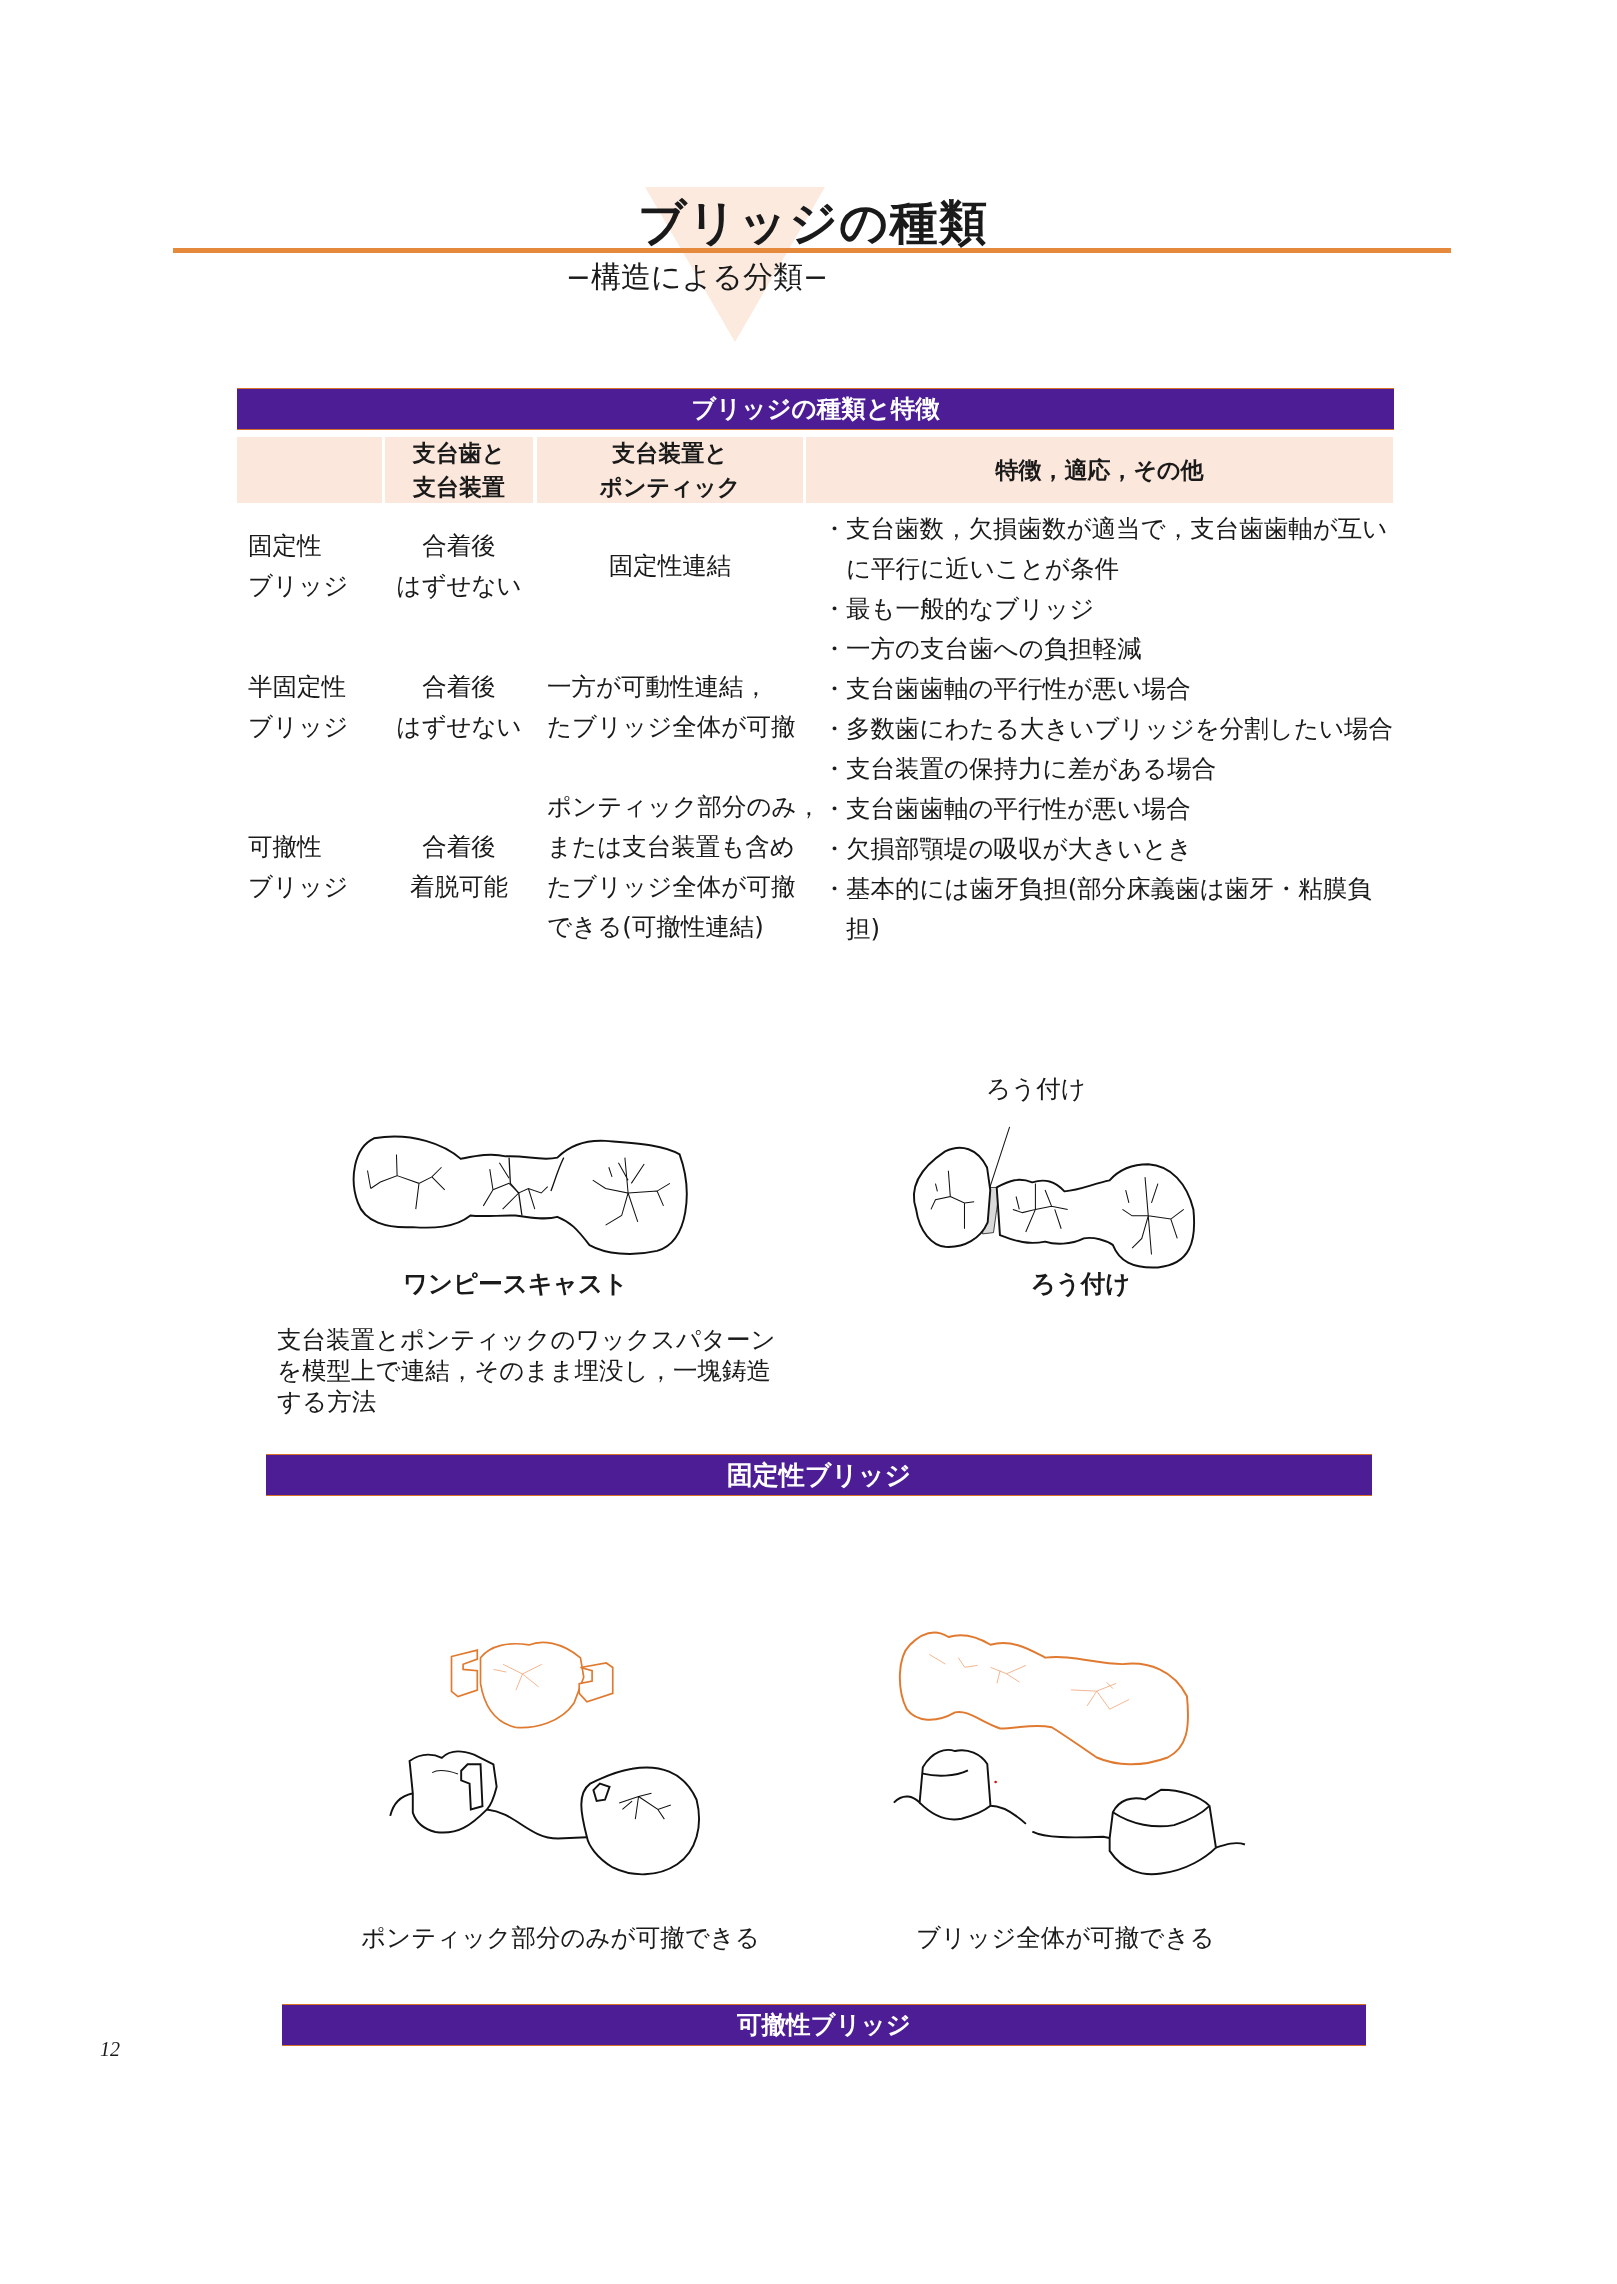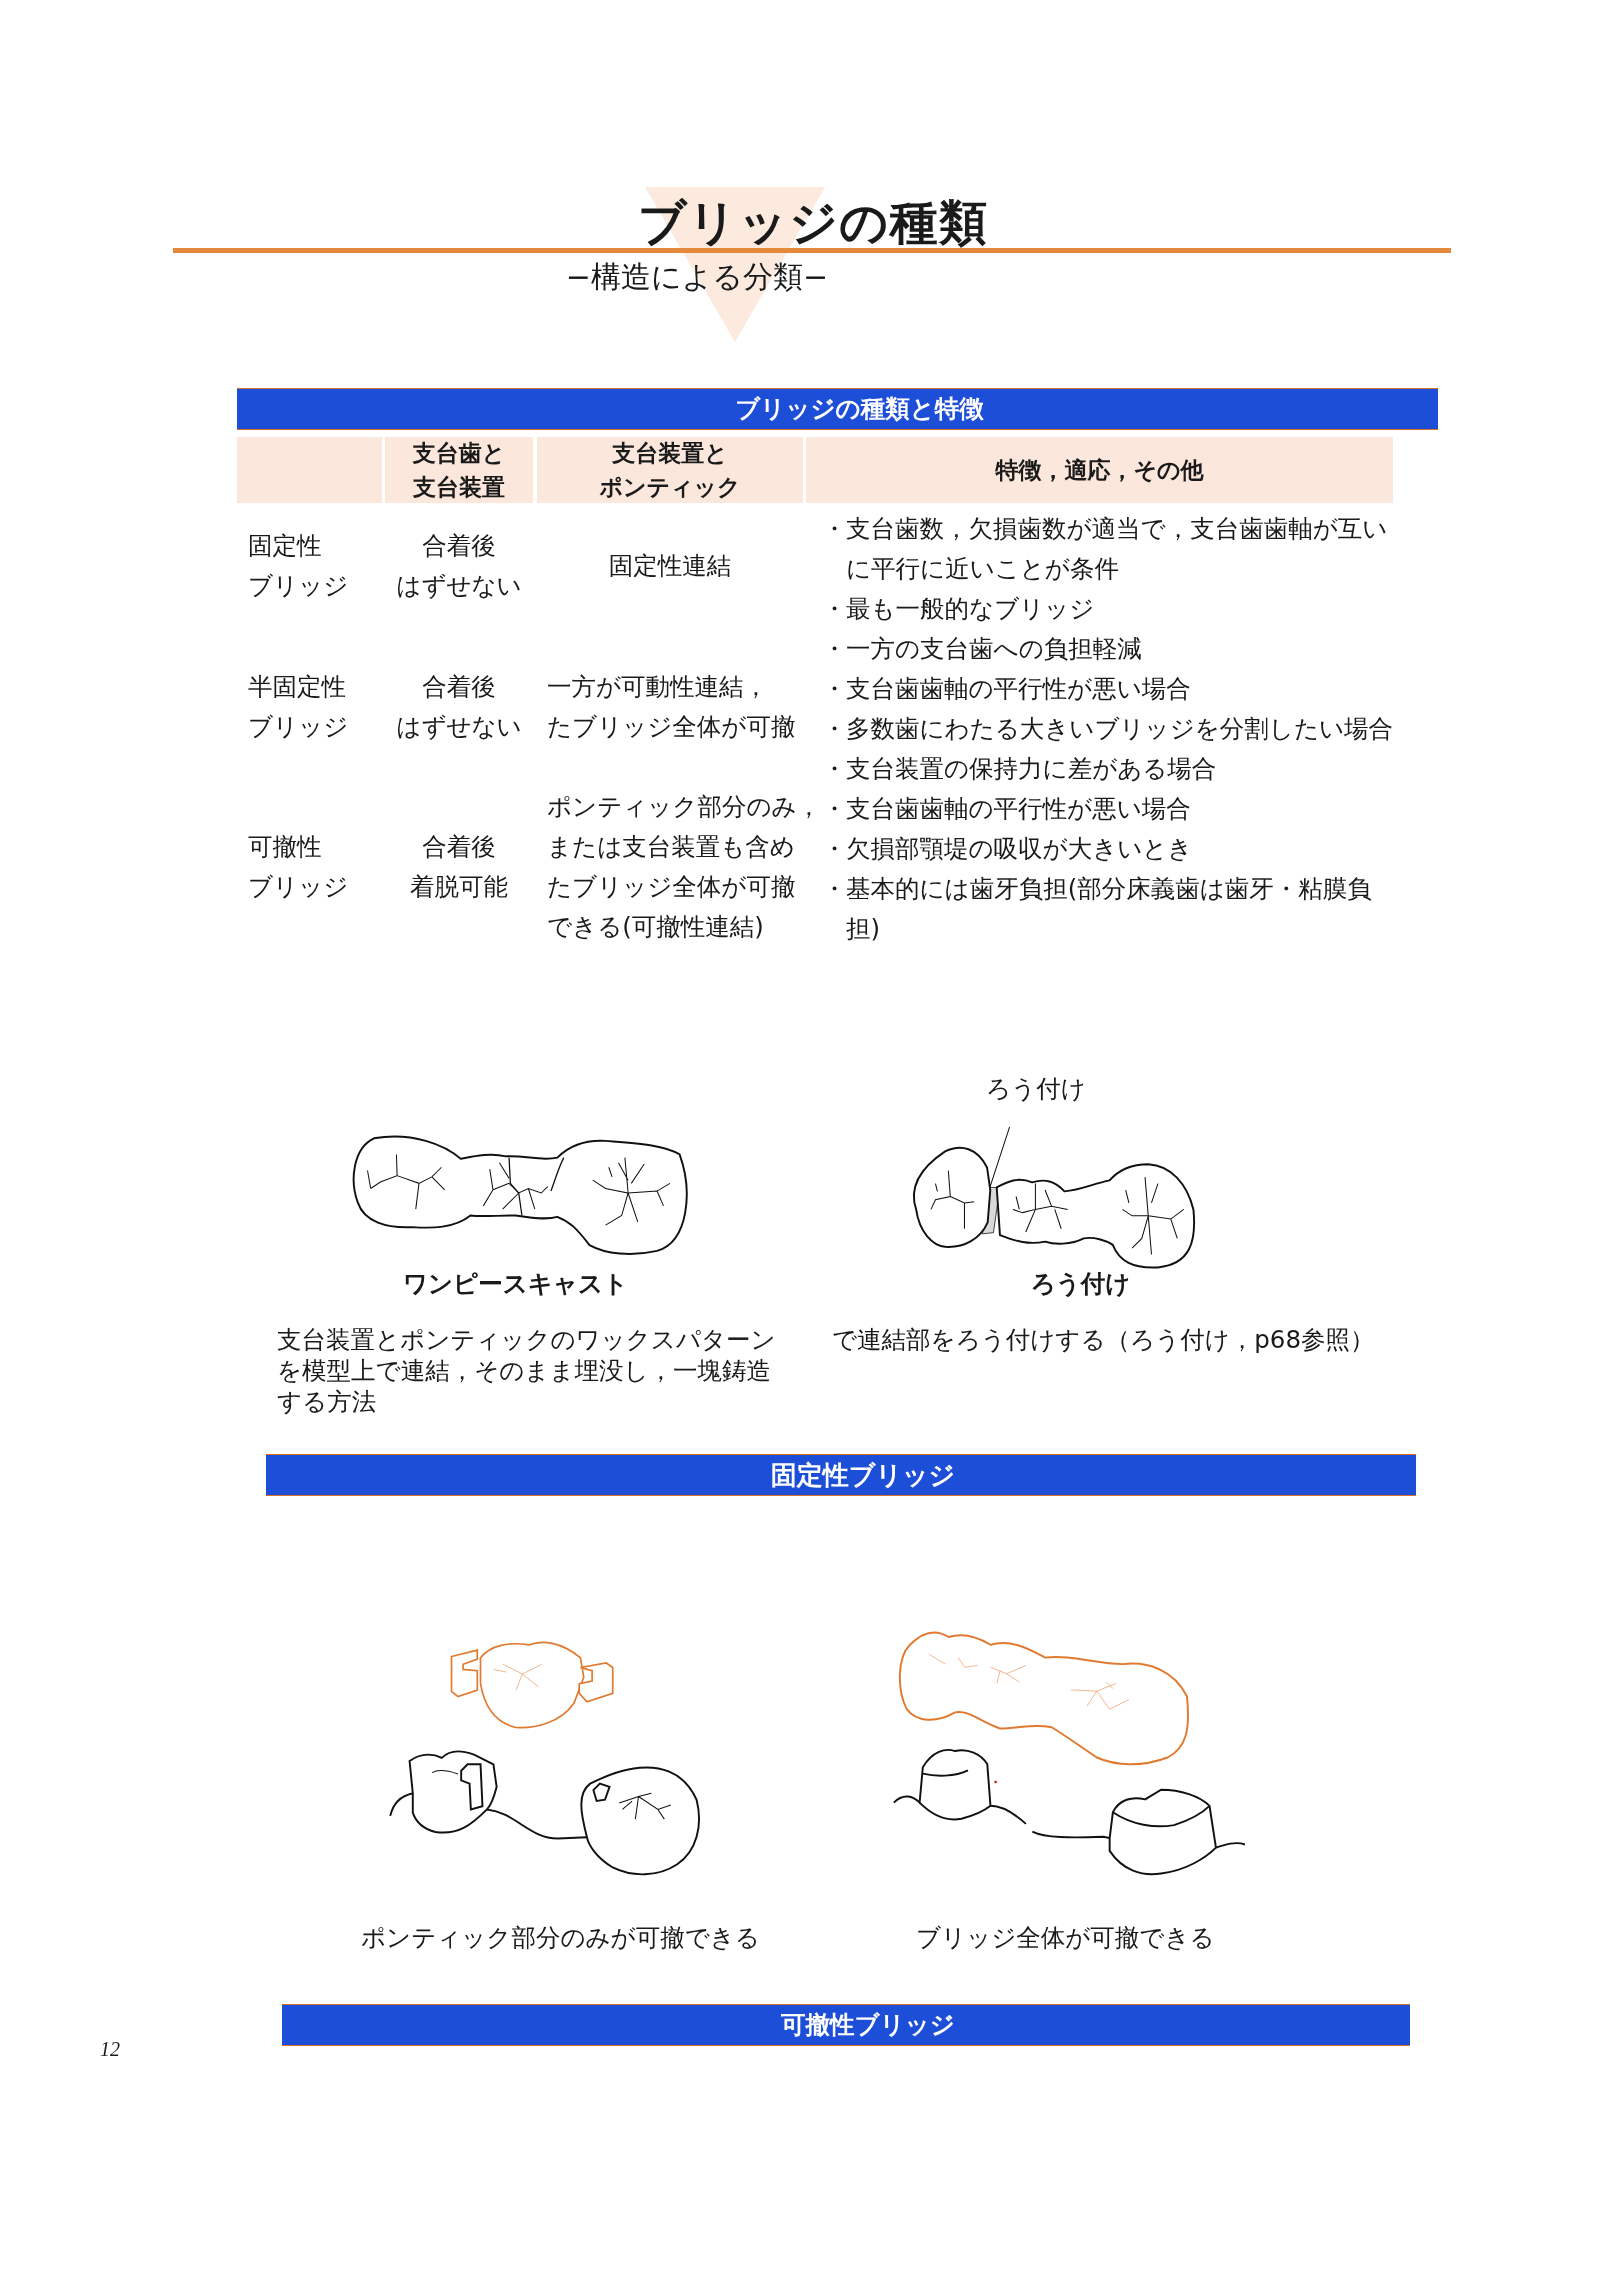--- a/index.html
+++ b/index.html
@@ -5,22 +5,22 @@
   html, body { margin:0; padding:0; background:#ffffff; }
   body { width:1618px; height:2284px; position:relative; overflow:hidden;
          font-family:"DejaVu Sans", "Liberation Sans", sans-serif; color:#1a1a1a; }
   .title-tri { position:absolute; left:645px; top:187px; width:0; height:0;
     border-left:90px solid transparent; border-right:90px solid transparent;
     border-top:155px solid #fbe6d8; opacity:0.85; }
   .title { position:absolute; left:4px; width:1618px; top:191px; text-align:center;
     font-size:48px; font-weight:bold; letter-spacing:1.3px; }
   .rule { position:absolute; left:173px; top:248px; width:1278px; height:4.5px; background:#e58a3c; }
   .subtitle { position:absolute; left:0; width:1394px; top:257px; text-align:center; font-size:30px; }
-  .bar { position:absolute; background:#1d4ed8; color:#fff; font-weight:bold; text-align:center;
-    border-top:1.3px solid #d9702a; border-bottom:1.3px solid #d9702a;padding-left:44px; }
+  .bar { position:absolute; background:#4c1d95; color:#fff; font-weight:bold; text-align:center;
+    border-top:1.3px solid #d9702a; border-bottom:1.3px solid #d9702a; }
   .tbl-head { position:absolute; top:437px; height:66px; background:#fbe7dc; display:flex;
     align-items:center; justify-content:center; text-align:center; font-weight:bold; font-size:23px; line-height:34px; }
   .cell { position:absolute; font-size:24.5px; line-height:40px; white-space:nowrap; }
   .center { text-align:center; }
   .bullets { position:absolute; left:818px; top:509px; font-size:24.5px; line-height:40px; }
   .bullets .li { position:relative; padding-left:28px; white-space:nowrap; }
   .bullets .li .dot { position:absolute; left:3.9px; top:0; }
   .cap { position:absolute; font-size:24.5px; line-height:34px; white-space:nowrap; }
   .fig-title { position:absolute; font-size:24.5px; font-weight:bold; text-align:center; }
   .desc { position:absolute; font-size:24.5px; line-height:31px; }
@@ -138,21 +138,20 @@
 
 <div class="fig-title" style="left:335px; width:361px; top:1267px;">ワンピースキャスト</div>
 <div class="fig-title" style="left:900px; width:361px; top:1267px;">ろう付け</div>
 
 <div class="desc" style="left:277px; top:1324px;">
   <div>支台装置とポンティックのワックスパターン</div>
   <div>を模型上で連結，そのまま埋没し，一塊鋳造</div>
   <div>する方法</div>
 </div>
 <div class="desc" style="left:832px; top:1324px;">
-  <div>で連結部をろう付けする（ろう付け，p68参照）</div>
 </div>
 
 <div class="bar" style="left:266px; top:1454px; width:1106px; height:40px; line-height:40px; font-size:26px;">
   <span>固定性ブリッジ</span>
 </div>
 
 <svg style="left:387px; top:1632px;" width="387" height="271" viewBox="0 0 600 420">
 
   <g fill="#fff" stroke="#e07a30" stroke-width="2.6">
     <path d="M100,38 L140,28 L140,42 L118,50 L118,58 L140,60 L140,90 L110,100 L100,92 Z"></path>

